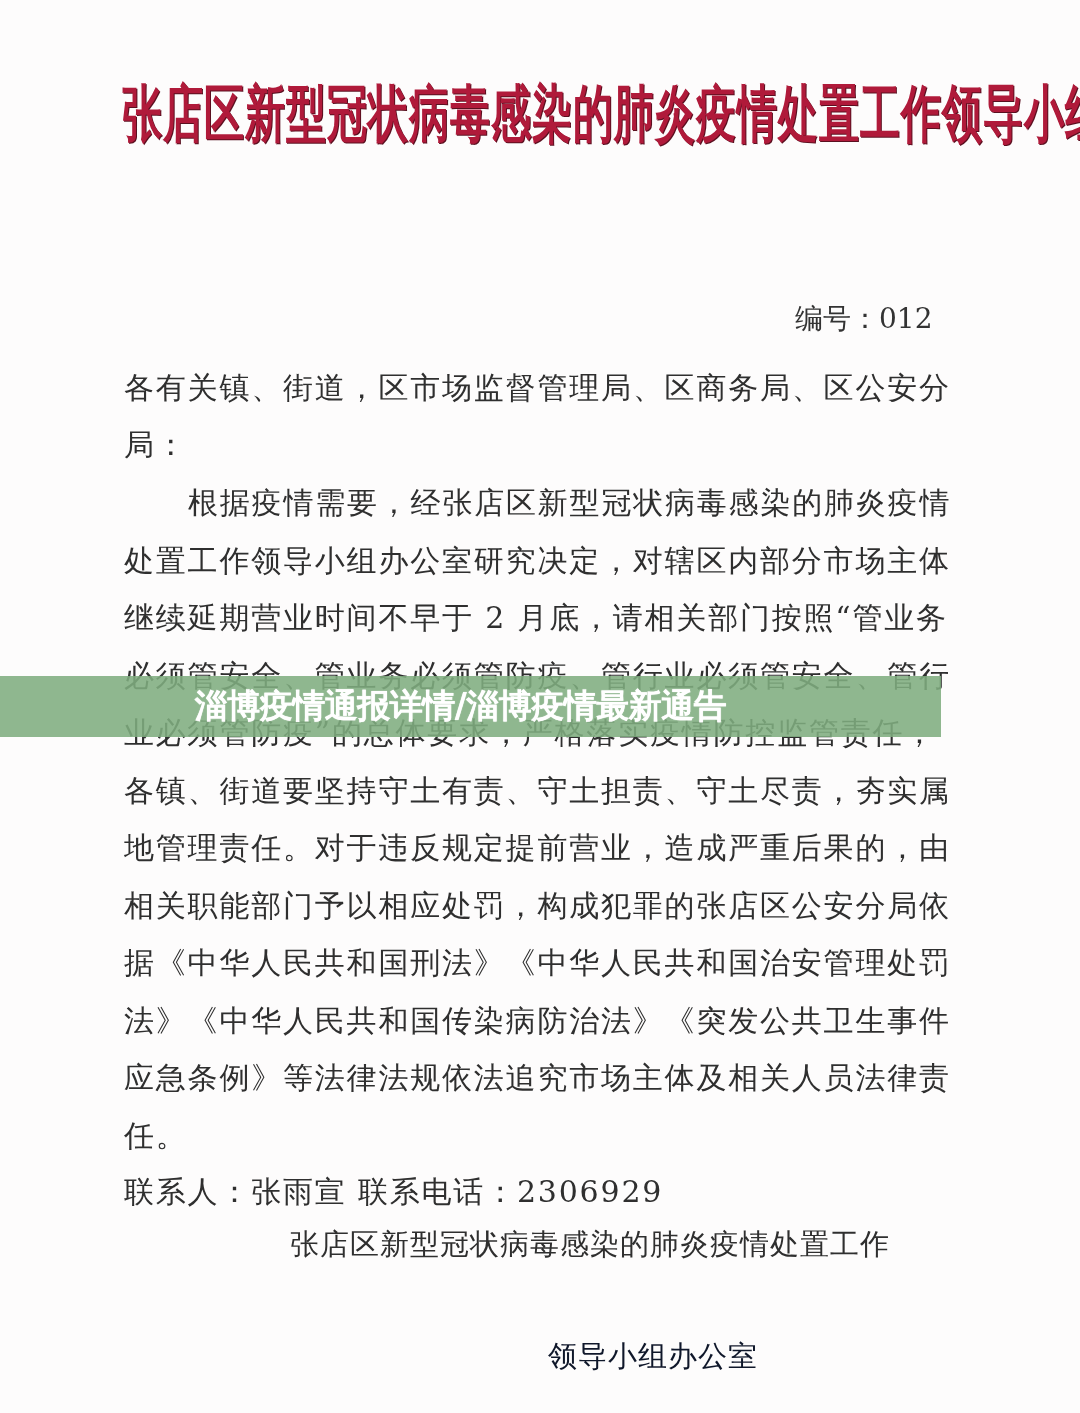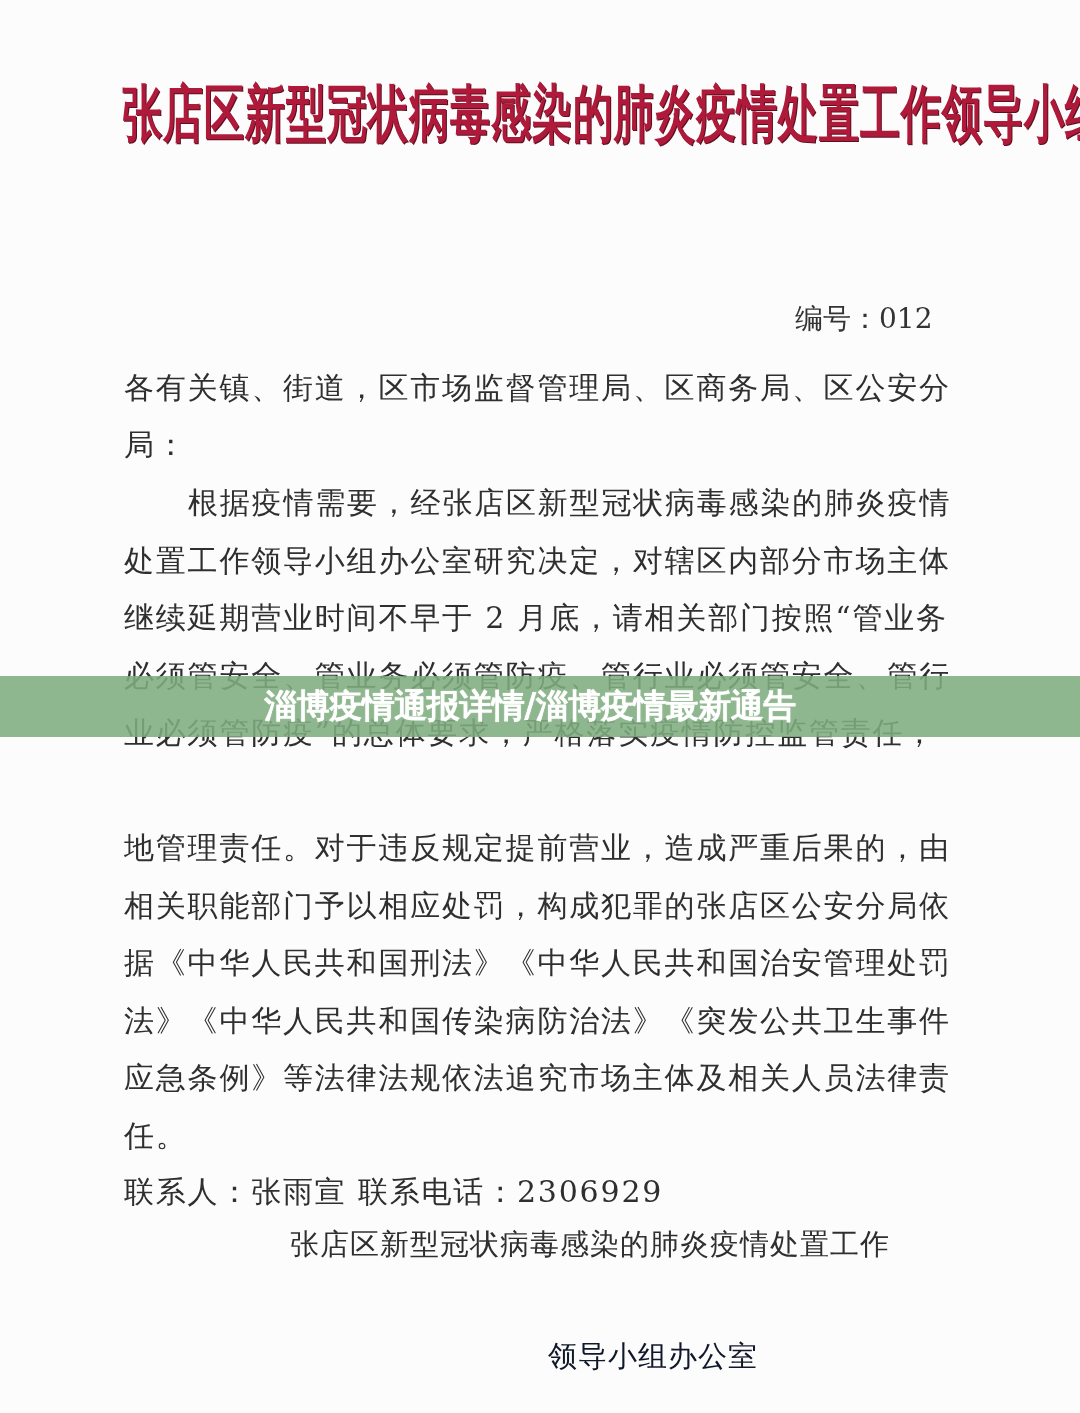--- a/index.html
+++ b/index.html
@@ -37,21 +37,21 @@
       position: absolute; left: 124px; width: 860px;
       font-size: 30px; line-height: 40px; height: 40px;
       white-space: nowrap; color: #2f2f2f;
       letter-spacing: 1.8px;
     }
     .indent { left: 188px; }
     .sig-org { position: absolute; left: 290px; top: 1225px; font-size: 29px; white-space: nowrap; color: #2f2f2f; letter-spacing: 1px; }
     .sig-org2 { position: absolute; left: 548px; top: 1337px; font-size: 29px; white-space: nowrap; color: #0f172a; letter-spacing: 1px; }
     .sig-date { position: absolute; left: 548px; top: 1343px; font-size: 29px; white-space: nowrap; color: #2f2f2f; letter-spacing: 1px; }
     .banner {
-      position: absolute; left: 0; top: 676px; width: 1080px; height: 61px;
+      position: absolute; left: 0; top: 676px; width: 941px; height: 61px;
       background: rgba(127, 173, 127, 0.88);
       display: flex; align-items: center; justify-content: center;
     }
     .banner-text {
       font-family: "DejaVu Sans", "Liberation Sans", sans-serif;
       font-weight: bold; font-size: 33px; color: #ffffff;
       letter-spacing: -0.5px;
       text-shadow: 0 0 1px #ffffff;
       margin-left: -20px;
     }
@@ -68,20 +68,21 @@
   </div>
 
   <div class="line" style="top:368px;">各有关镇、街道，区市场监督管理局、区商务局、区公安分</div>
   <div class="line" style="top:425px;">局：</div>
 
   <div class="line indent" style="top:483px;">根据疫情需要，经张店区新型冠状病毒感染的肺炎疫情</div>
   <div class="line" style="top:541px;">处置工作领导小组办公室研究决定，对辖区内部分市场主体</div>
   <div class="line" style="top:598px;">继续延期营业时间不早于 2 月底，请相关部门按照“管业务</div>
   <div class="line" style="top:656px;">必须管安全、管业务必须管防疫、管行业必须管安全、管行</div>
   <div class="line" style="top:713px;">业必须管防疫”的总体要求，严格落实疫情防控监管责任，</div>
+  <div class="line" style="top:771px;">各镇、街道要坚持守土有责、守土担责、守土尽责，夯实属</div>
   <div class="line" style="top:828px;">地管理责任。对于违反规定提前营业，造成严重后果的，由</div>
   <div class="line" style="top:886px;">相关职能部门予以相应处罚，构成犯罪的张店区公安分局依</div>
   <div class="line" style="top:943px;">据《中华人民共和国刑法》《中华人民共和国治安管理处罚</div>
   <div class="line" style="top:1001px;">法》《中华人民共和国传染病防治法》《突发公共卫生事件</div>
   <div class="line" style="top:1058px;">应急条例》等法律法规依法追究市场主体及相关人员法律责</div>
   <div class="line" style="top:1116px;">任。</div>
 
   <div class="line" style="top:1172px;">
     <span>联系人：</span><span>张雨宣</span>&nbsp;<span>联系电话：</span><span>2306929</span>
   </div>

